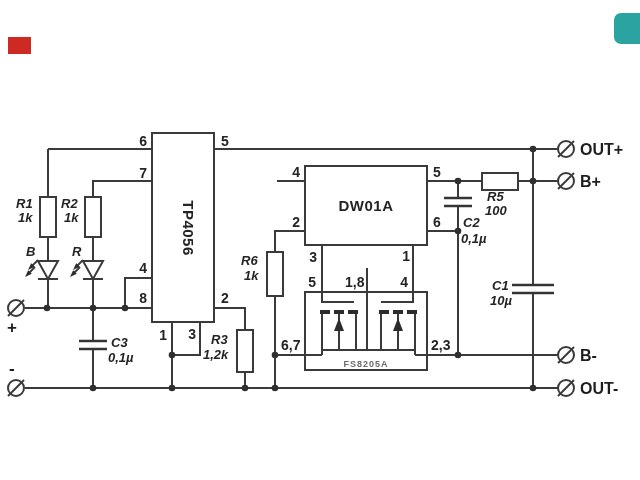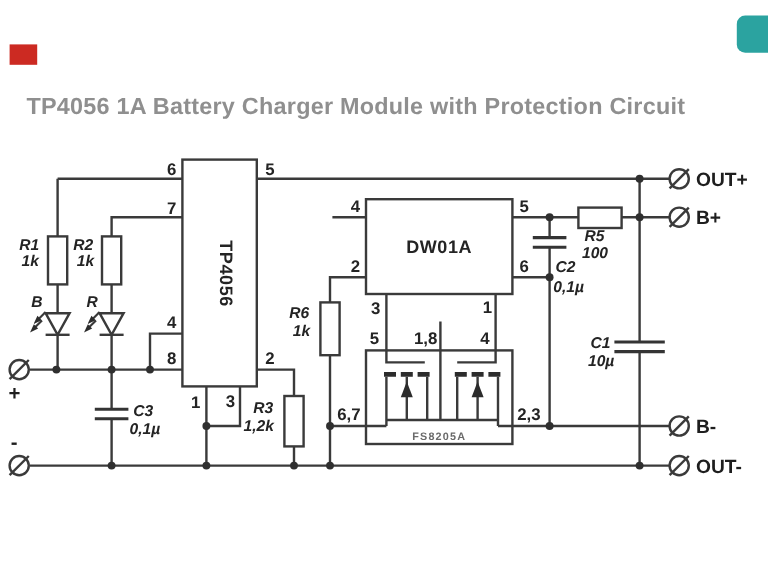--- a/index.html
+++ b/index.html
@@ -28,21 +28,20 @@
           fill:#6a6a6a;letter-spacing:1px;}
 </style>
 </head>
 <body>
 
 <div class="canvas">
 
   <div class="mark-red" style="background:#cc2a22;"></div>
   <div class="mark-teal" style="background:#2ba3a0;"></div>
 
-  <div class="page-title">TP4056 1A Battery Charger Module with Protection Circuit</div>
 
   <svg width="640" height="480" viewBox="0 0 640 480">
 
     <g>
       <path class="w" d="M48 149 H558 M48 149 V197"></path>
       <path class="w" d="M152 181 H93 V197"></path>
       <path class="w" d="M25 308 H152"></path>
       <path class="w" d="M48 237 V261 M48 279 V308 M93 237 V261 M93 279 V308"></path>
       <path class="w" d="M152 278 H125 V308"></path>
       <path class="w" d="M214 308 H245 V330 M245 372 V388"></path>

